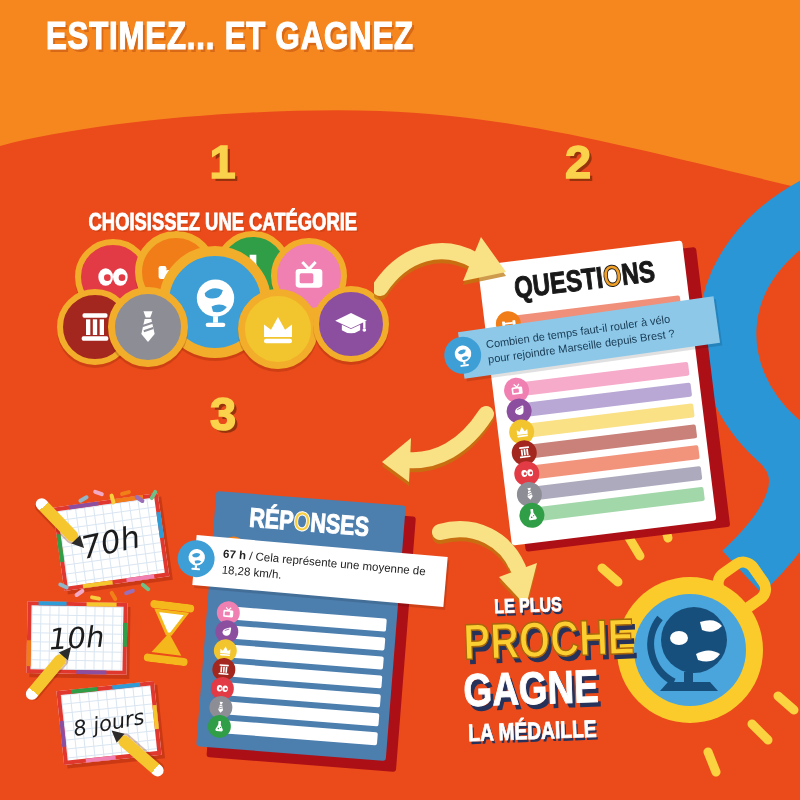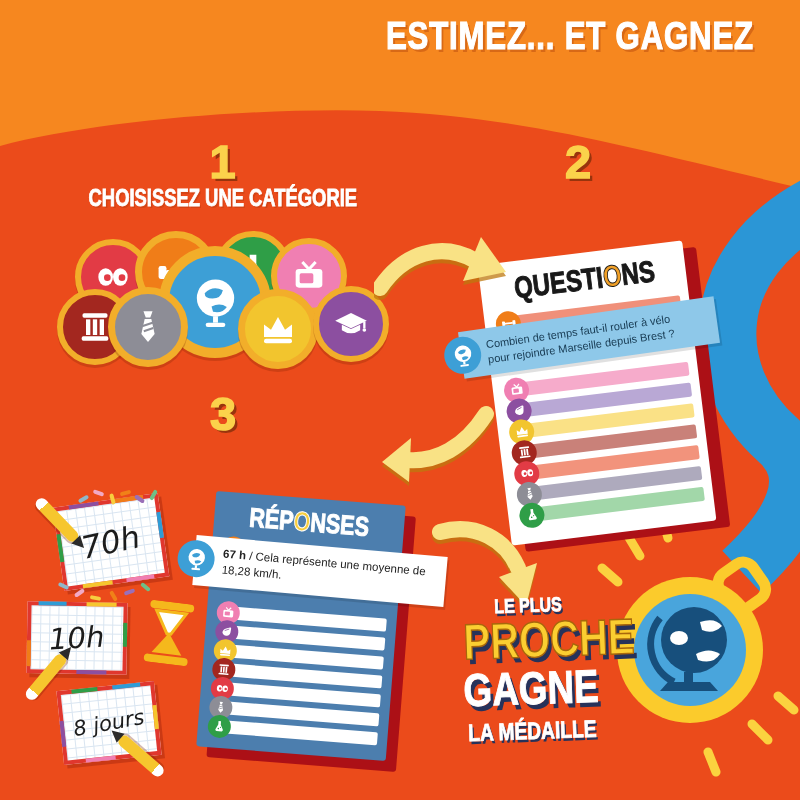--- a/index.html
+++ b/index.html
@@ -1,31 +1,31 @@
 <!DOCTYPE html>
 <html><head>
 <meta charset="utf-8">
 <style>
   html,body{margin:0;padding:0;background:#333;}
   .poster{position:relative;width:800px;height:800px;overflow:hidden;background:#EB4B1B;
           font-family:"Liberation Sans","DejaVu Sans",sans-serif;}
   .abs{position:absolute;}
   svg{display:block;}
   
-  .headline{position:absolute;left:0;top:14px;width:800px;text-align:right;z-index:3;}
+  .headline{position:absolute;left:0;top:14px;width:800px;text-align:left;z-index:3;}
   .h-line1{font-size:39px;font-weight:bold;color:#fff;letter-spacing:1px;
            -webkit-text-stroke:1.2px #fff;text-shadow:3px 3px 0 rgba(160,50,5,.35);}
   .h-line2{font-size:48px;font-weight:bold;color:#FBDF6E;letter-spacing:1px;margin-top:2px;
            -webkit-text-stroke:1.4px #FBDF6E;text-shadow:3px 3px 0 rgba(160,50,5,.35);}
   .cond{display:inline-block;transform:scaleX(.8);white-space:nowrap;}
   
   .step{position:absolute;text-align:center;z-index:3;}
   .step-num{font-size:47px;font-weight:bold;color:#FBD24B;-webkit-text-stroke:1.5px #FBD24B;
             text-shadow:3px 3px 0 rgba(70,30,0,.5);line-height:1;}
-  .step-label{font-size:23px;font-weight:bold;color:#fff;margin-top:0;-webkit-text-stroke:.8px #fff;
+  .step-label{font-size:23px;font-weight:bold;color:#fff;margin-top:24px;-webkit-text-stroke:.8px #fff;
               text-shadow:2px 2px 0 rgba(160,50,5,.3);}
   #step1{left:35px;top:138px;width:375px;}
   #step2{left:428px;top:138px;width:300px;}
   #step3{left:58px;top:390px;width:330px;}
   
   .badge{position:absolute;border-radius:50%;border:7px solid #F2AE2A;box-sizing:border-box;
          display:flex;align-items:center;justify-content:center;z-index:2;
          box-shadow:0 3px 0 rgba(120,30,0,.25);}
   
   .card{position:absolute;box-sizing:border-box;border-radius:3px;z-index:2;}

